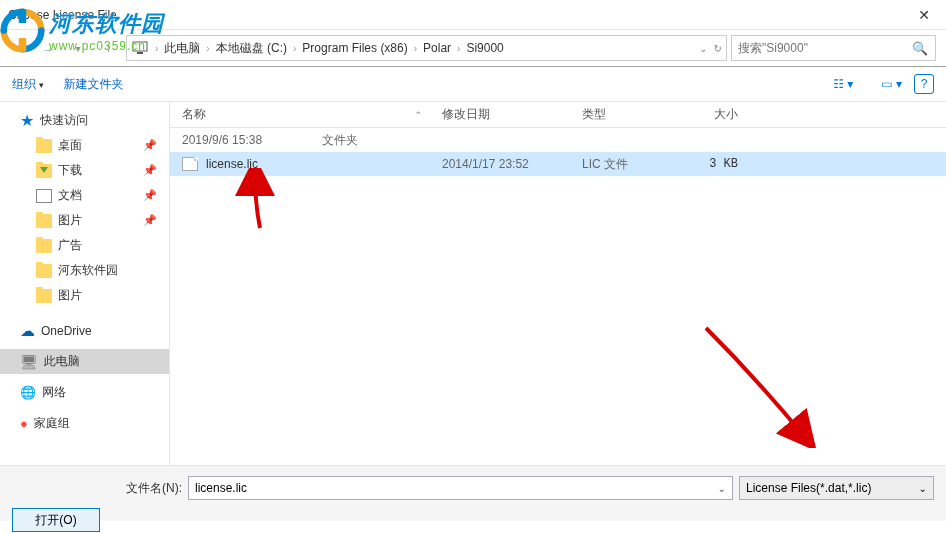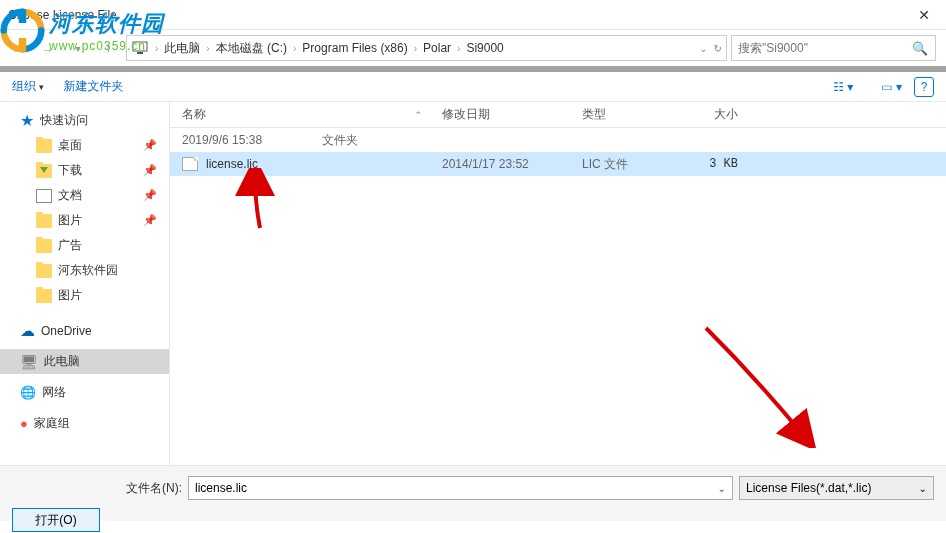--- a/index.html
+++ b/index.html
@@ -21,21 +21,21 @@
   .breadcrumb { flex: 1; height: 26px; border: 1px solid #ccc; display: flex; align-items: center; padding-left: 4px; margin: 0 2px; }
   .breadcrumb .bc-icon { width: 18px; height: 18px; margin-right: 2px; display: inline-flex; align-items: center; justify-content: center; }
   .breadcrumb .sep { color: #999; padding: 0 4px; font-size: 10px; }
   .breadcrumb .crumb { color: #333; padding: 0 2px; white-space: nowrap; }
   .breadcrumb .trail { flex: 1; display: flex; align-items: center; justify-content: flex-end; padding-right: 4px; gap: 6px; }
   .breadcrumb .trail span { color: #888; font-size: 10px; }
   .searchbox { width: 205px; height: 26px; border: 1px solid #ccc; display: flex; align-items: center; padding: 0 6px; margin-right: 6px; }
   .searchbox input { border: none; outline: none; flex: 1; color: #888; }
   .searchbox .sicon { color: #555; font-size: 13px; }
 
-  .toolbar { height: 36px; border-top: 6px solid #a3a3a3; border-bottom: 1px solid #e6e6e6; background: #fff; display: flex; align-items: center; padding: 0 12px; }
+  .toolbar { height: 36px; border-top: 1px solid #a3a3a3; border-bottom: 1px solid #e6e6e6; background: #fff; display: flex; align-items: center; padding: 0 12px; }
   .toolbar .tbtn { color: #0066cc; margin-right: 20px; }
   .toolbar .tbtn.after::after { content: "▾"; font-size: 9px; color: #333; margin-left: 3px; }
   .toolbar .spacer { flex: 1; }
   .toolbar .view-icons { display: flex; gap: 10px; align-items: center; color: #0078d7; font-size: 14px; }
   .toolbar .view-icons .sep { width: 8px; }
   .toolbar .help { width: 20px; height: 20px; border: 1px solid #0078d7; color: #0078d7; border-radius: 3px; display: inline-flex; align-items: center; justify-content: center; font-size: 12px; margin-left: 12px; }
 
   .body { display: flex; height: 363px; }
   .sidebar { width: 170px; border-right: 1px solid #e6e6e6; padding: 6px 0; overflow: hidden; }
   .sidebar .item { height: 25px; display: flex; align-items: center; padding-left: 20px; gap: 6px; color: #333; }

